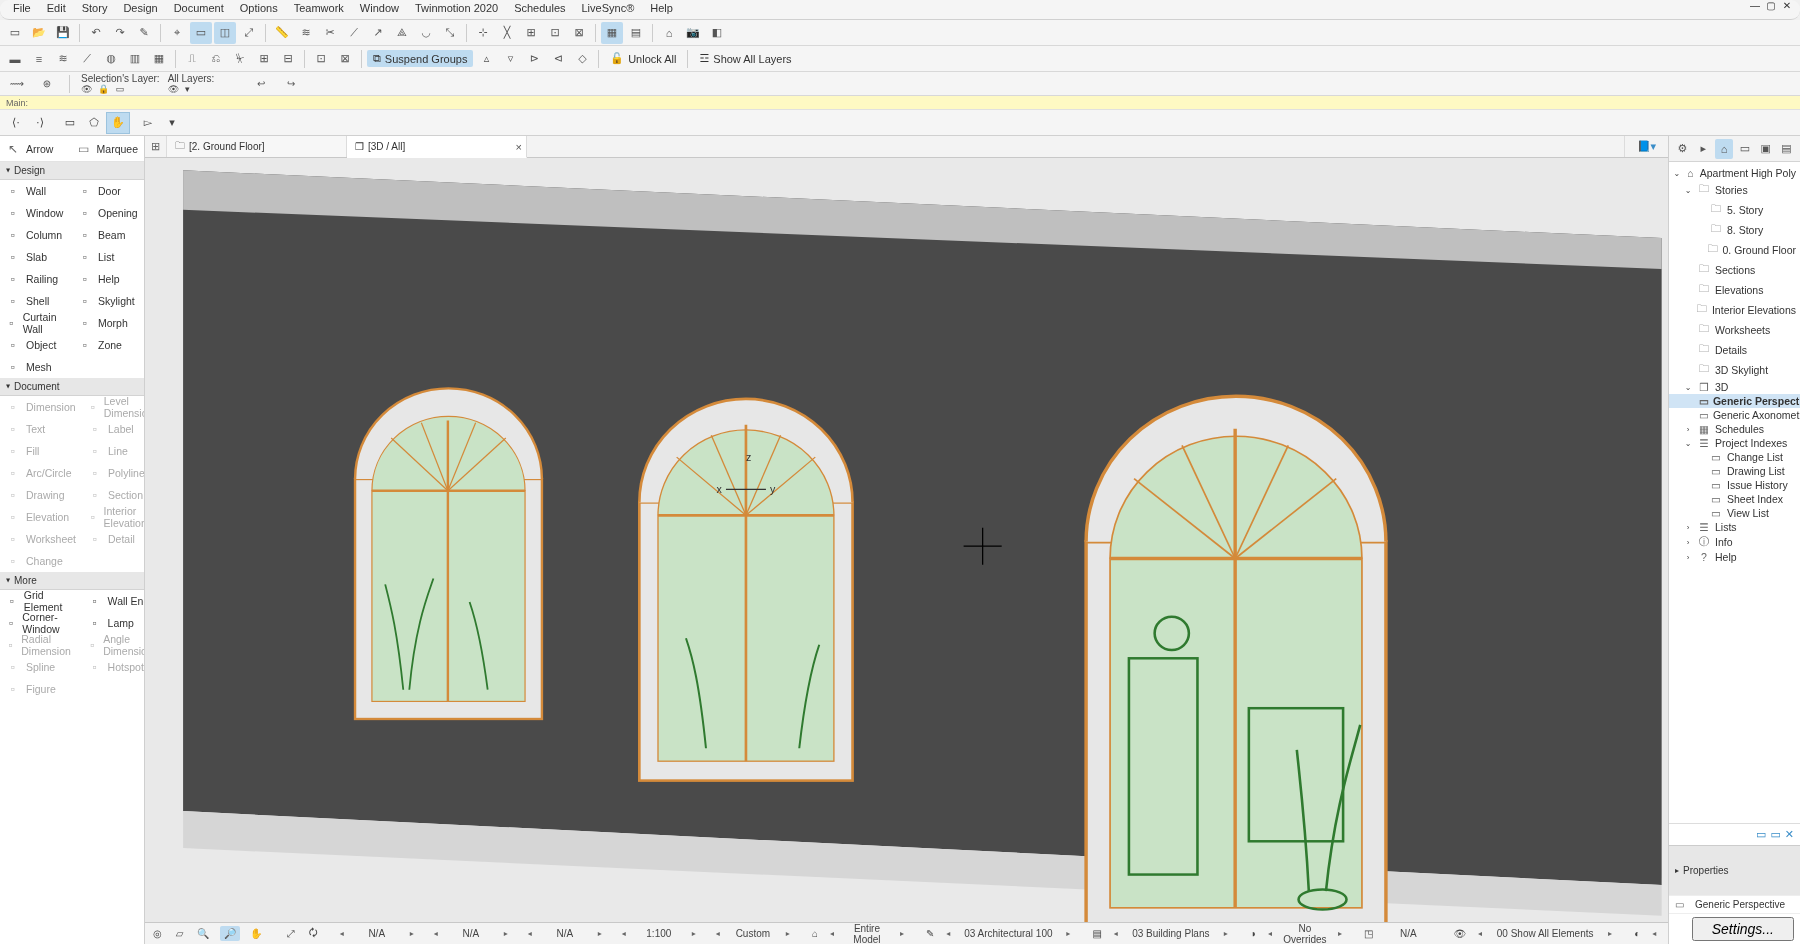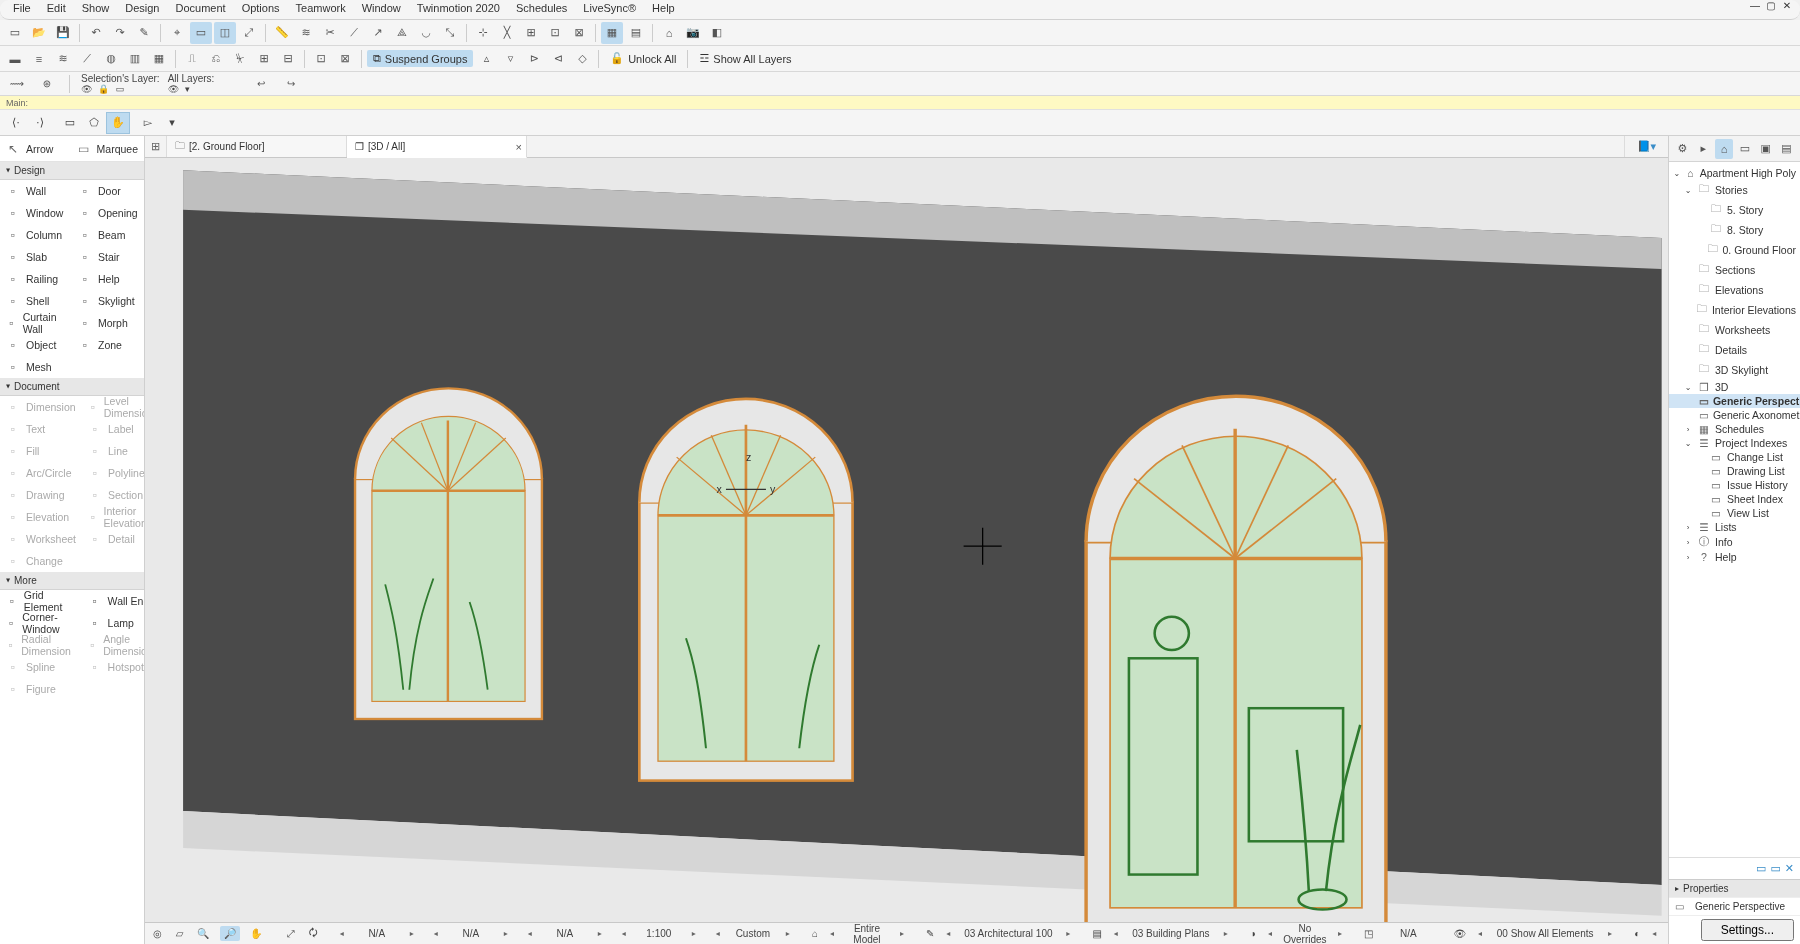--- a/index.html
+++ b/index.html
@@ -73,34 +73,34 @@
 .tree { flex:1; overflow:auto; font-size:10.5px; padding: 4px 0; }
 .tree-row { display:flex; align-items:center; gap:4px; padding: 1px 4px; cursor:pointer; white-space:nowrap;}
 .tree-row.sel { background:#d0e4f5; font-weight:bold;}
 .tree-row .tw { width:10px; font-size:8px; color:#444; display:inline-block; text-align:center;}
 .tree-row .tico { width:14px; display:inline-flex; justify-content:center; color:#666;}
 .indent1 { padding-left: 14px; }
 .indent2 { padding-left: 26px; }
 .right-bottom-actions { height: 22px; border-top:1px solid #ddd; display:flex; justify-content:flex-end; align-items:center; gap:4px; padding:0 6px; color:#3a8dc8;}
 .right-bottom-actions span { cursor:pointer; }
 
-.properties-head { background:#e7e7e7; border-top:1px solid #ccc; padding:3px 6px; font-size:10px; display:flex; align-items:center; gap:4px;}
+.properties-head { background:#e7e7e7; border-top:1px solid #ccc; padding:19px 6px; font-size:10px; display:flex; align-items:center; gap:4px;}
 .properties-head::before { content:"▸"; font-size:8px; }
 .prop-row { display:flex; align-items:center; gap:6px; padding:3px 6px; font-size:10px; border-top:1px solid #eee;}
 .prop-row .ico { width:14px; color:#666;}
 .prop-settings { display:flex; justify-content:flex-end; padding:3px 6px; border-top:1px solid #eee;}
-.prop-settings button { font-size:12px; padding:2px 18px;}
+.prop-settings button { font-size:14px; padding:2px 18px;font-style:italic;}
 </style>
 </head>
 <body>
 
 <div class="menu-bar">
   <span class="item">File</span>
   <span class="item">Edit</span>
-  <span class="item">Show</span>
+  <span class="item">Story</span>
   <span class="item">Design</span>
   <span class="item">Document</span>
   <span class="item">Options</span>
   <span class="item">Teamwork</span>
   <span class="item">Window</span>
   <span class="item">Twinmotion 2020</span>
   <span class="item">Schedules</span>
   <span class="item">LiveSync®</span>
   <span class="item">Help</span>
   <div class="window-controls">
@@ -263,21 +263,21 @@
         <div class="tool-cell">
           <span class="tool-ico">▫</span>
           <span>Beam</span>
         </div>
         <div class="tool-cell">
           <span class="tool-ico">▫</span>
           <span>Slab</span>
         </div>
         <div class="tool-cell">
           <span class="tool-ico">▫</span>
-          <span>Stair</span>
+          <span>List</span>
         </div>
         <div class="tool-cell">
           <span class="tool-ico">▫</span>
           <span>Railing</span>
         </div>
         <div class="tool-cell">
           <span class="tool-ico">▫</span>
           <span>Help</span>
         </div>
         <div class="tool-cell">

